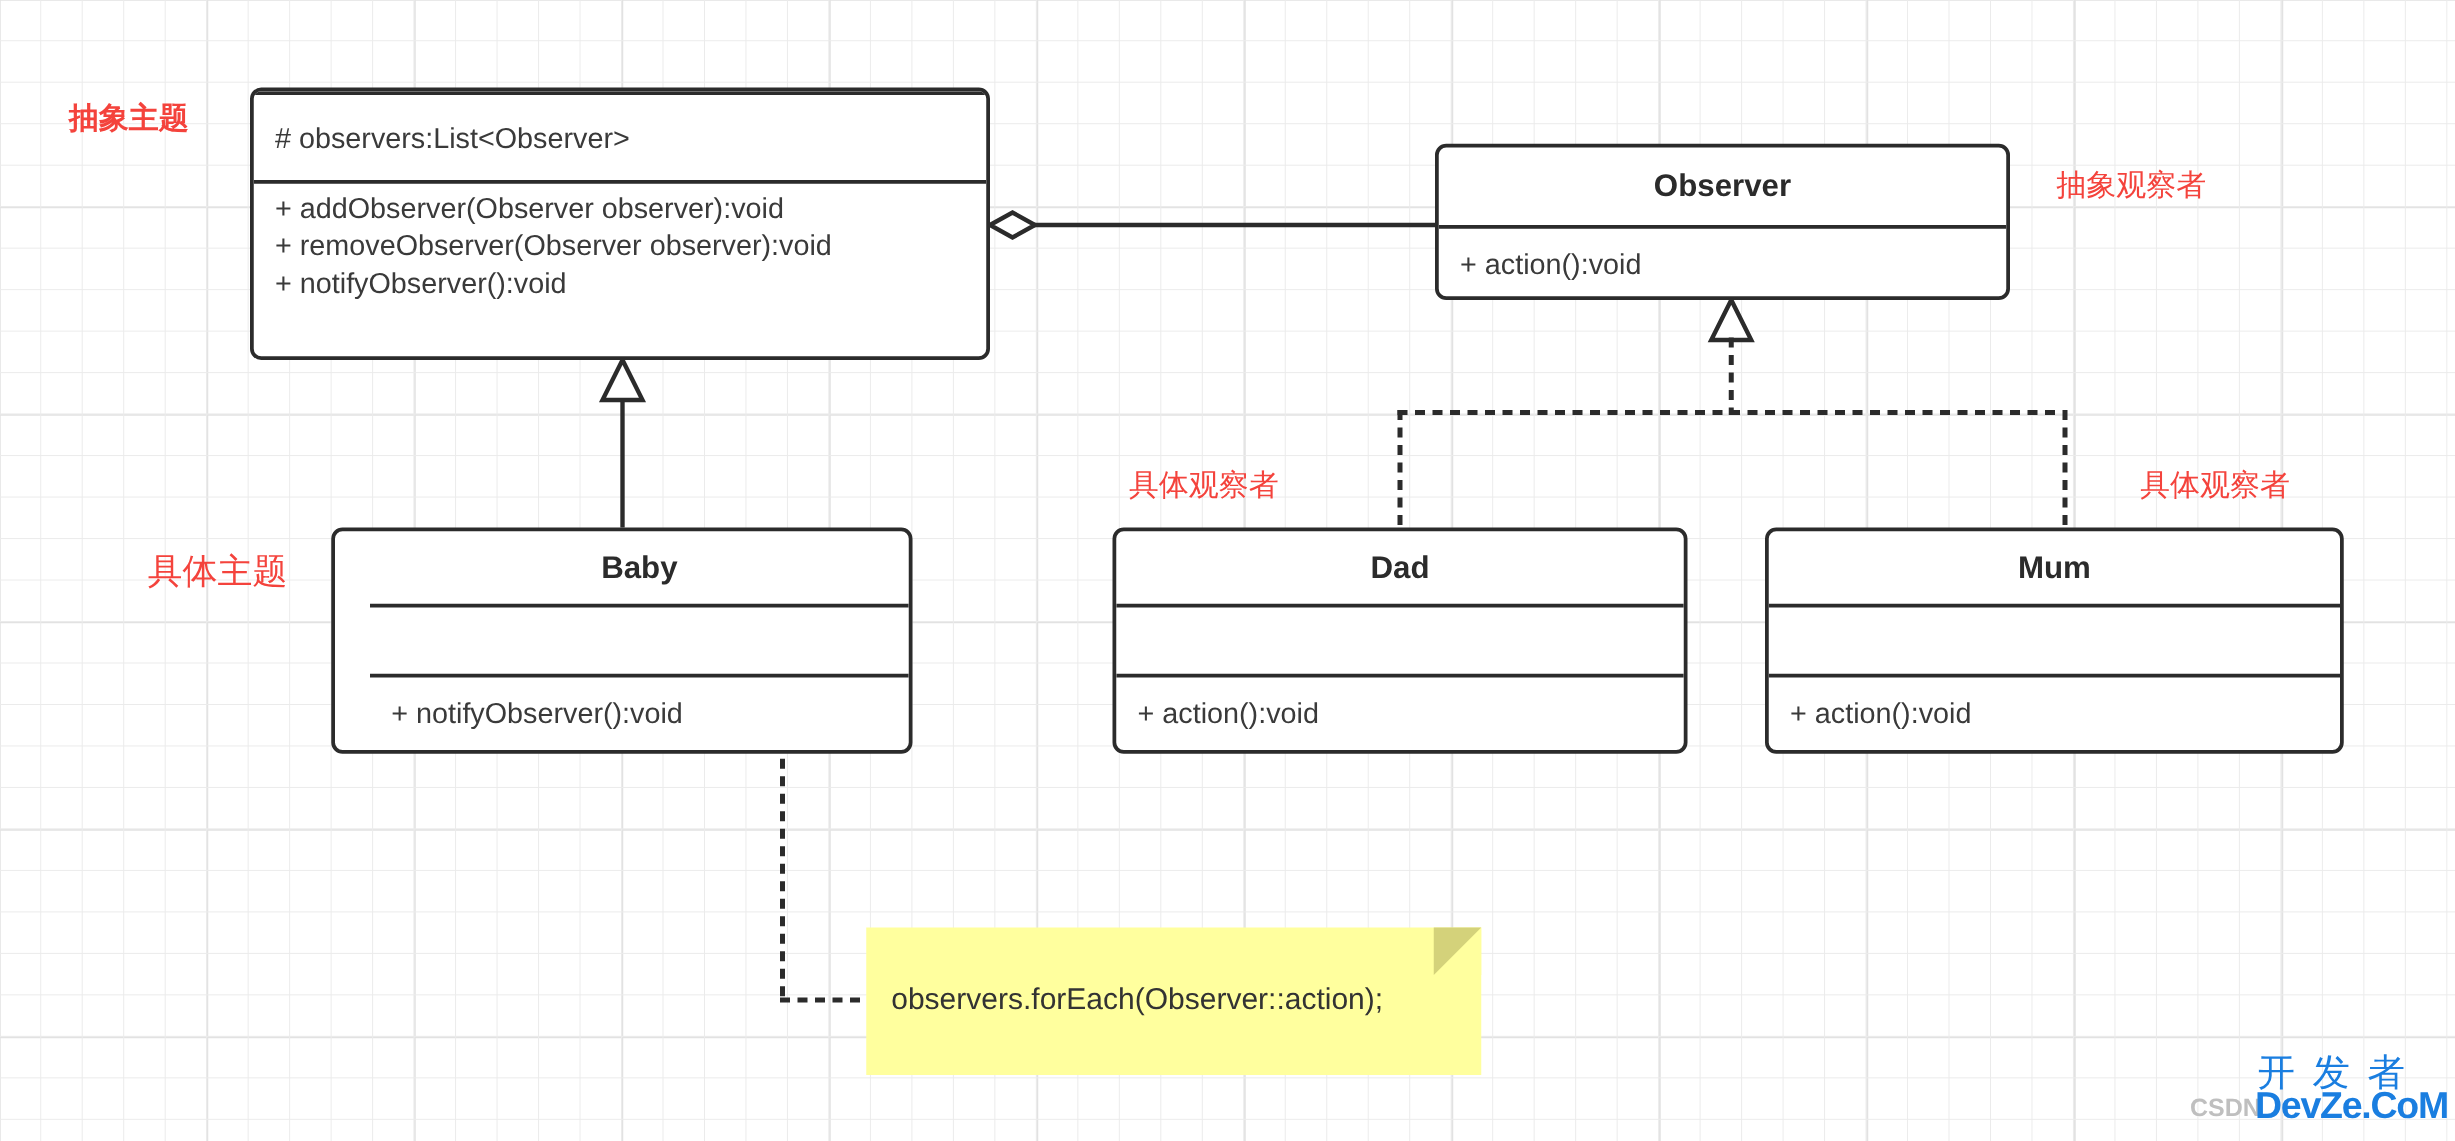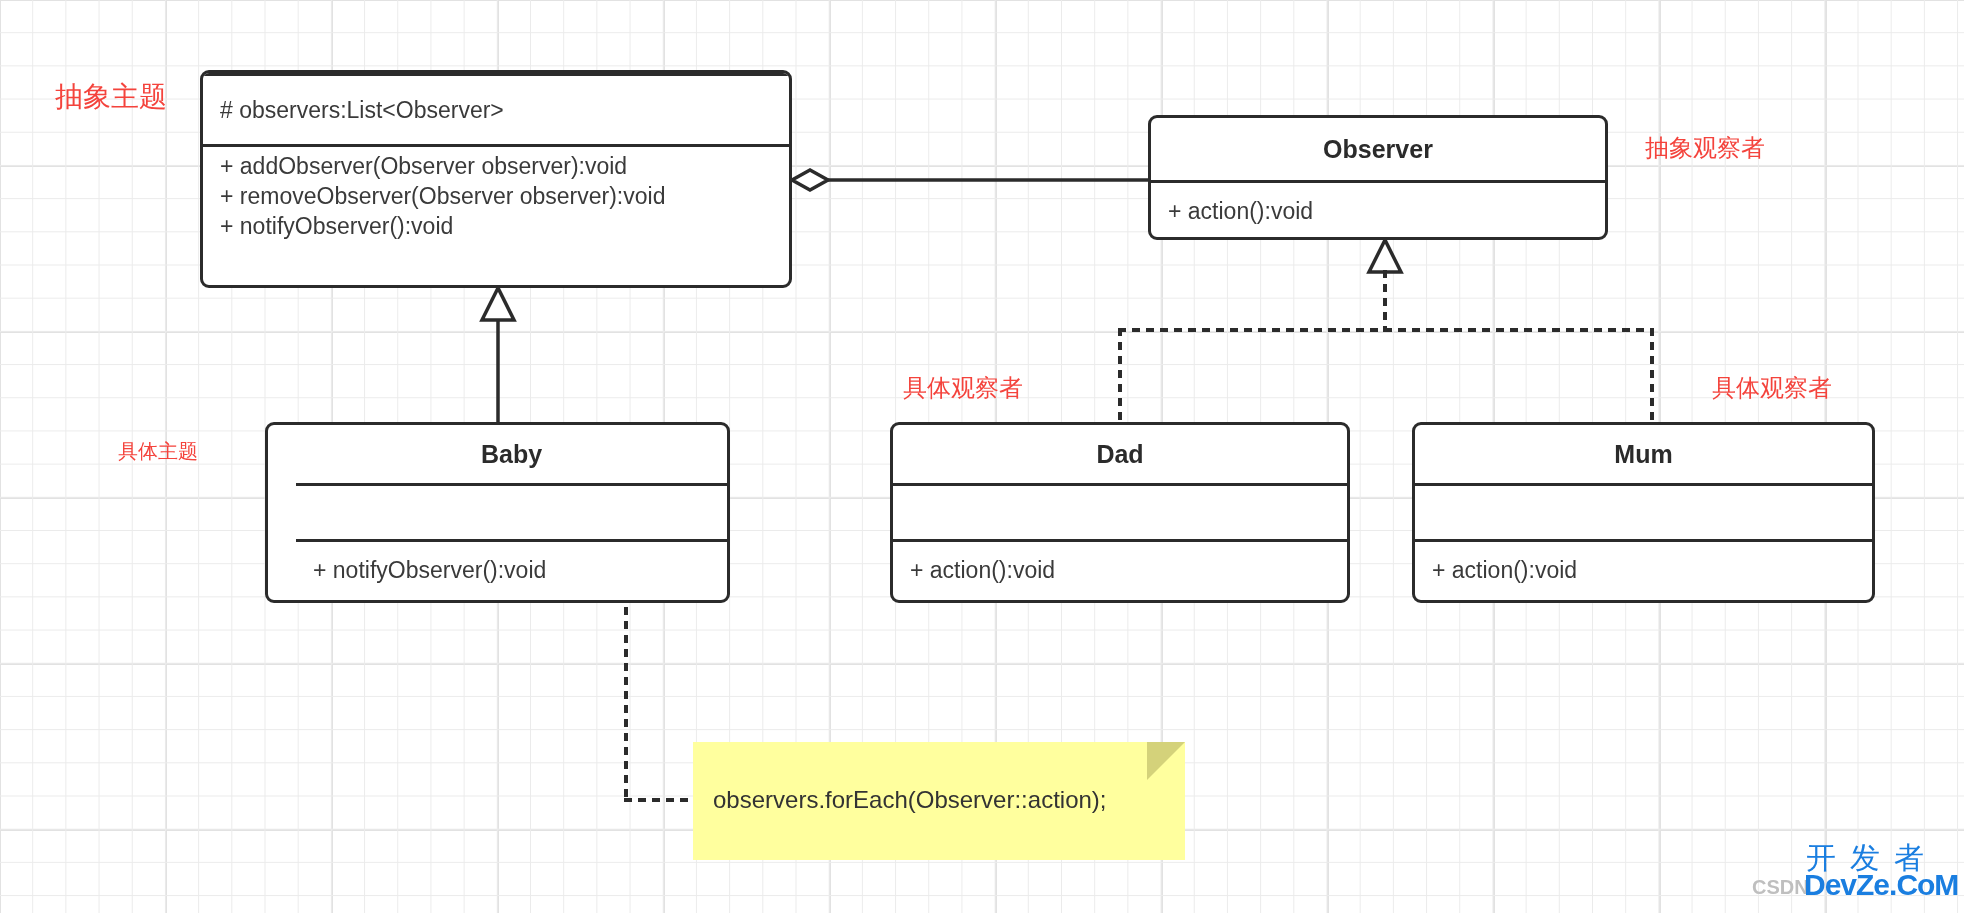--- a/index.html
+++ b/index.html
@@ -124,38 +124,38 @@
   <div class="uml-class" style="left:200px;top:70px;width:592px;height:218px;">
     <div class="uml-compartment" style="height:71px;">
       <div class="row" style="font-size:23px;"># observers:List&lt;Observer&gt;</div>
     </div>
     <div class="uml-compartment" style="height:96px;padding-top:4px;">
       <div class="row" style="font-size:23px;line-height:30px;">+ addObserver(Observer observer):void</div>
       <div class="row" style="font-size:23px;line-height:30px;">+ removeObserver(Observer observer):void</div>
       <div class="row" style="font-size:23px;line-height:30px;">+ notifyObserver():void</div>
     </div>
   </div>
-  <div class="annot" style="left:55px;top:78px;font-size:28px;">抽象主题</div>
+  <div class="annot" style="left:55px;top:78px;font-size:24px;font-weight:bold;">抽象主题</div>
 
   <div class="uml-class" style="left:1148px;top:115px;width:460px;height:125px;">
     <div class="uml-title" style="height:62px;font-size:25px;">Observer</div>
     <div class="uml-compartment" style="height:59px;">
       <div class="row" style="font-size:23px;">+ action():void</div>
     </div>
   </div>
   <div class="annot" style="left:1645px;top:132px;font-size:24px;">抽象观察者</div>
 
   <div class="uml-class" style="left:265px;top:422px;width:465px;height:181px;padding-left:28px;">
     <div class="uml-title" style="height:58px;font-size:25px;">Baby</div>
     <div class="uml-compartment" style="height:56px;"></div>
     <div class="uml-compartment" style="height:60px;">
       <div class="row" style="font-size:23px;">+ notifyObserver():void</div>
     </div>
   </div>
-  <div class="annot" style="left:118px;top:438px;font-size:20px;">具体主题</div>
+  <div class="annot" style="left:118px;top:438px;font-size:28px;">具体主题</div>
 
   <div class="uml-class" style="left:890px;top:422px;width:460px;height:181px;">
     <div class="uml-title" style="height:58px;font-size:25px;">Dad</div>
     <div class="uml-compartment" style="height:56px;"></div>
     <div class="uml-compartment" style="height:60px;">
       <div class="row" style="font-size:23px;">+ action():void</div>
     </div>
   </div>
   <div class="annot" style="left:903px;top:372px;font-size:24px;">具体观察者</div>
 

